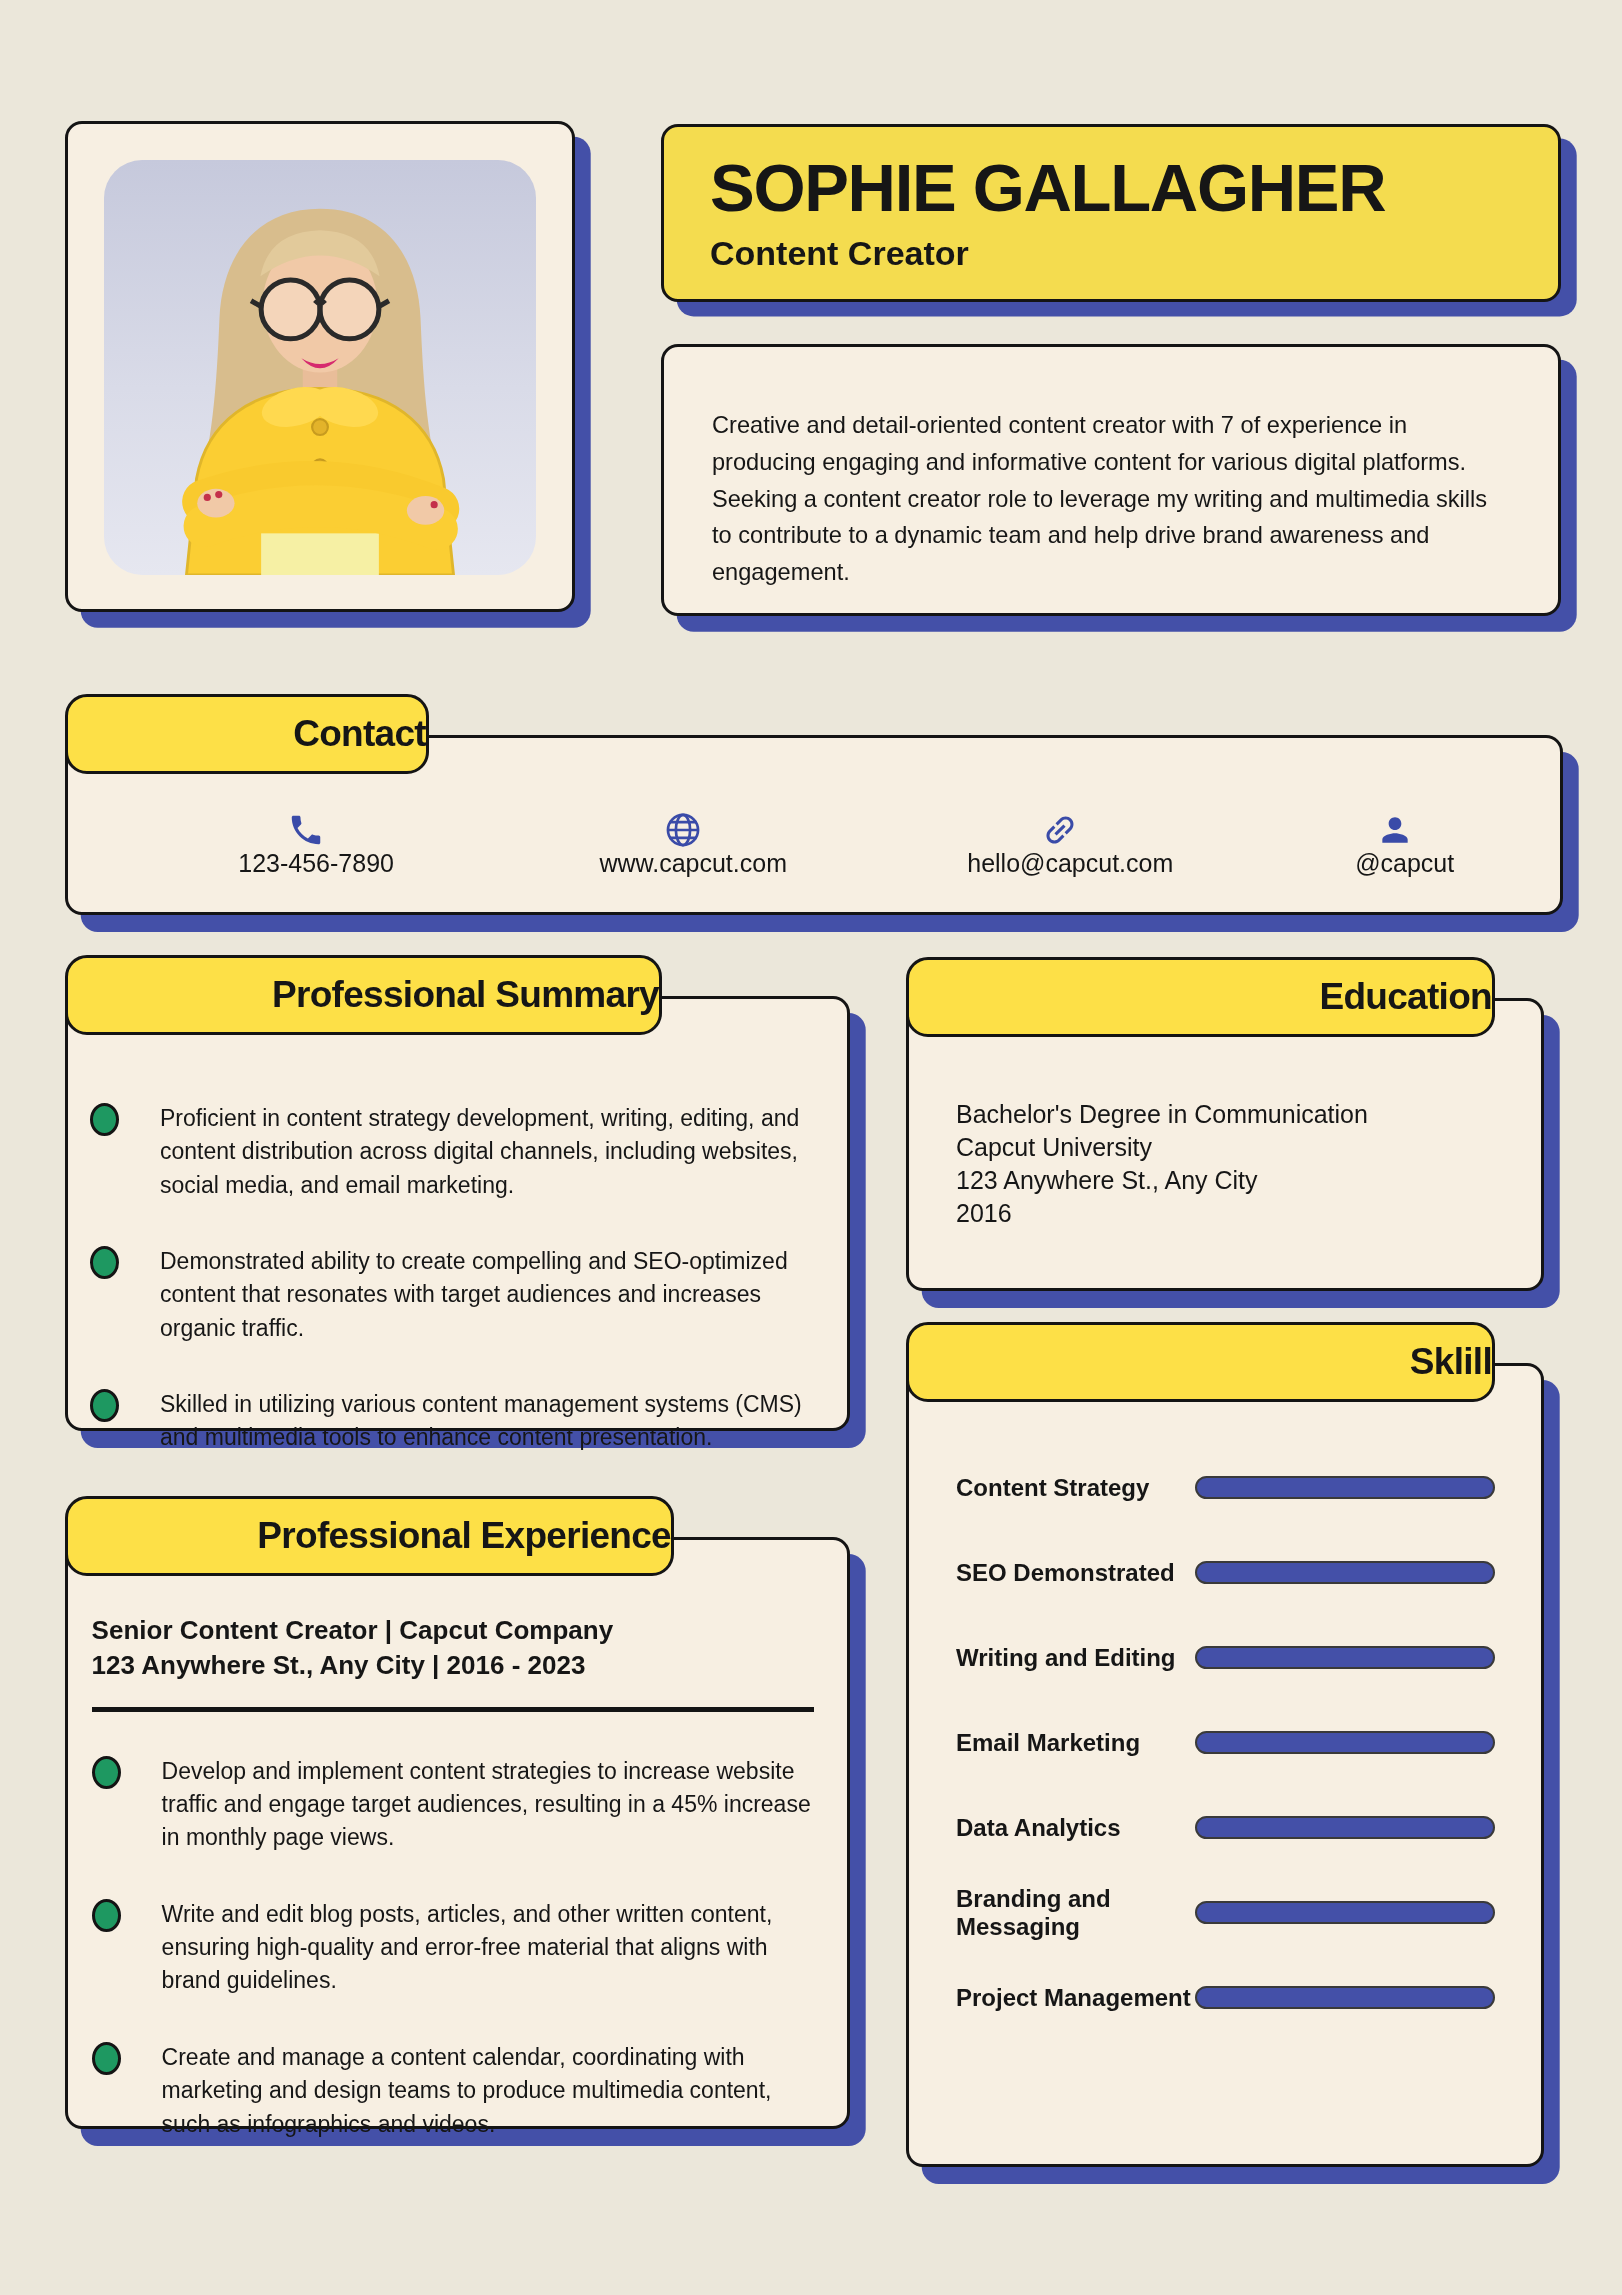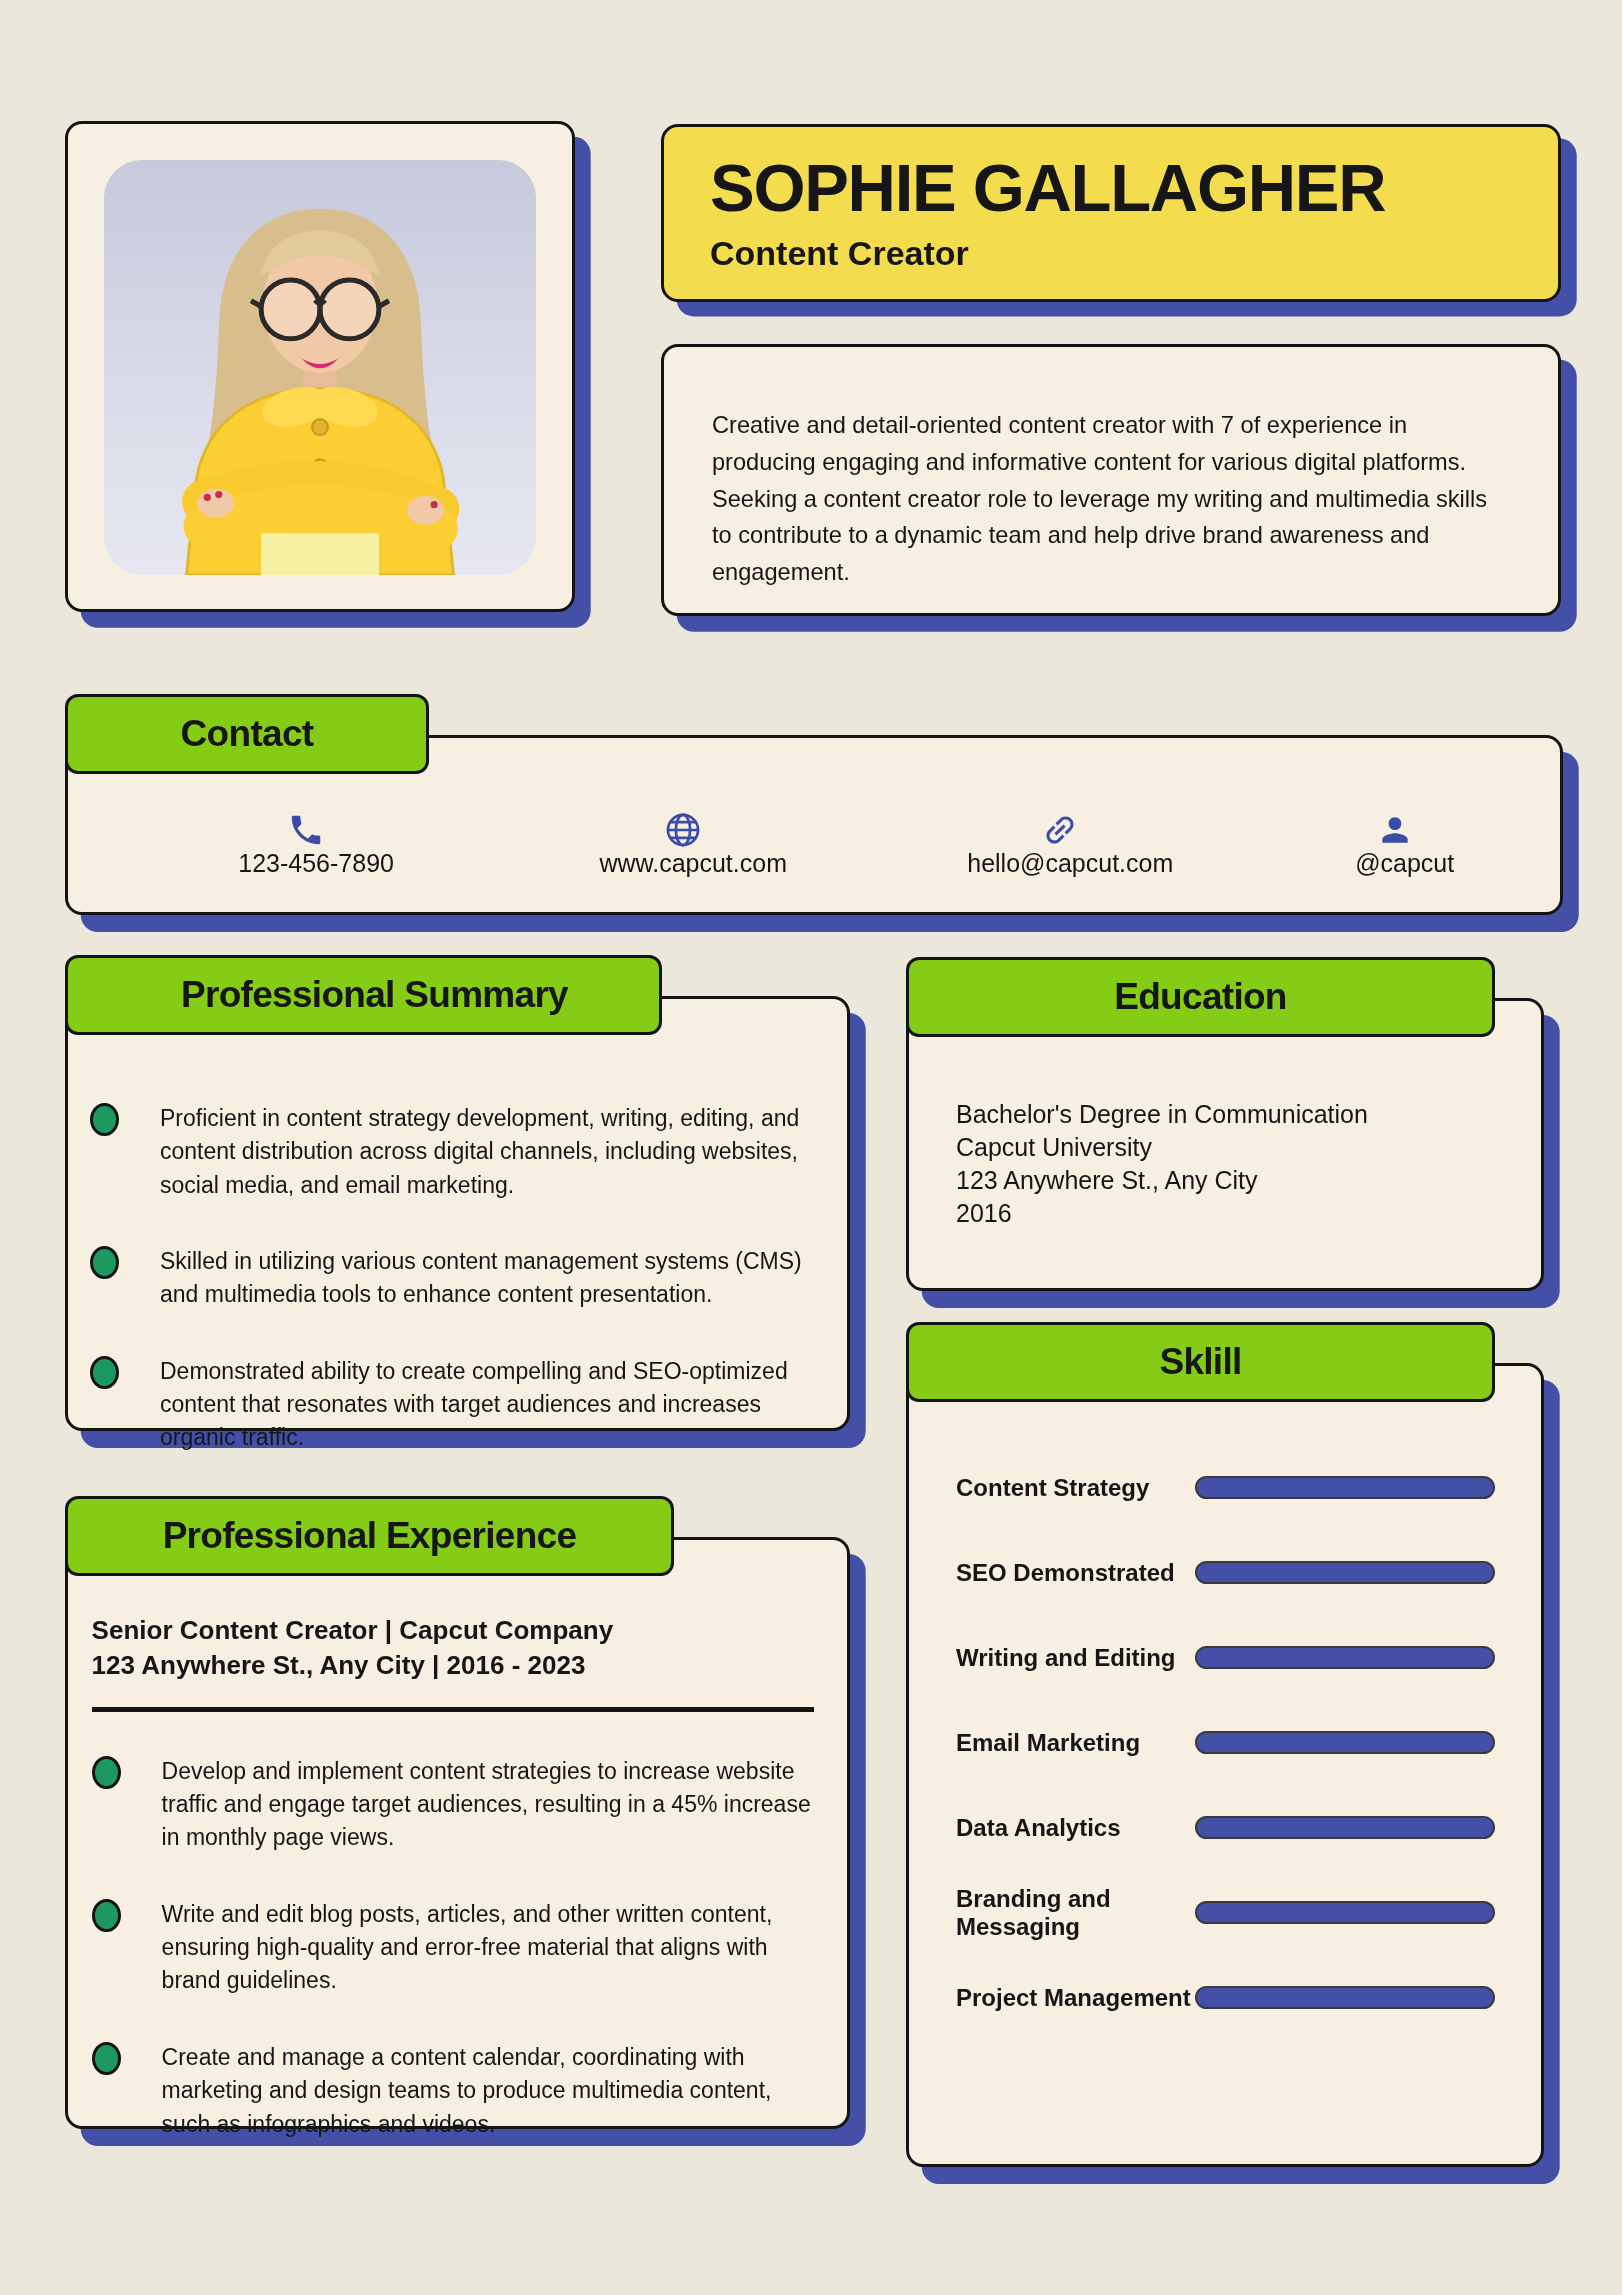--- a/index.html
+++ b/index.html
@@ -48,25 +48,25 @@
   .summary-card{
     position:absolute;left:661px;top:344px;
     width:900px;height:272px;
     padding:58px 46px 0 46px;
   }
   .summary-card p{margin:2px;font-size:23.6px;line-height:1.56;}
   
   .tab{
     position:relative;z-index:2;
     height:80px;
-    background:#84cc16;
+    background:#fde047;
     border:3.9px solid #141414;
-    border-radius:13px;
+    border-radius:22px;
     box-sizing:border-box;
-    display:flex;align-items:center;justify-content:center;
+    display:flex;align-items:center;justify-content:flex-end;
     font-size:37px;font-weight:700;letter-spacing:-0.7px;
   }
   .panel-body{
     position:relative;z-index:1;
     margin-top:-39px;
     background:#F7EFE2;
     border:3.9px solid #141414;
     border-radius:17px;
     box-shadow:15.7px 17px 0 #4450A8;
     box-sizing:border-box;
@@ -220,25 +220,25 @@
       <div class="tab ps-tab">
         <span>Professional Summary</span>
       </div>
       <div class="panel-body ps-body">
         <div class="bullet-row">
           <span class="dot"></span>
           <p>Proficient in content strategy development, writing, editing, and content distribution across digital channels, including websites, social media, and email marketing.</p>
         </div>
         <div class="bullet-row">
           <span class="dot"></span>
+          <p>Demonstrated ability to create compelling and SEO-optimized content that resonates with target audiences and increases organic traffic.</p>
+        </div>
+        <div class="bullet-row">
+          <span class="dot"></span>
           <p>Skilled in utilizing various content management systems (CMS) and multimedia tools to enhance content presentation.</p>
-        </div>
-        <div class="bullet-row">
-          <span class="dot"></span>
-          <p>Demonstrated ability to create compelling and SEO-optimized content that resonates with target audiences and increases organic traffic.</p>
         </div>
       </div>
     </section>
 
     <section class="exp-section">
       <div class="tab exp-tab">
         <span>Professional Experience</span>
       </div>
       <div class="panel-body exp-body">
         <div class="exp-role">Senior Content Creator | Capcut Company</div>

